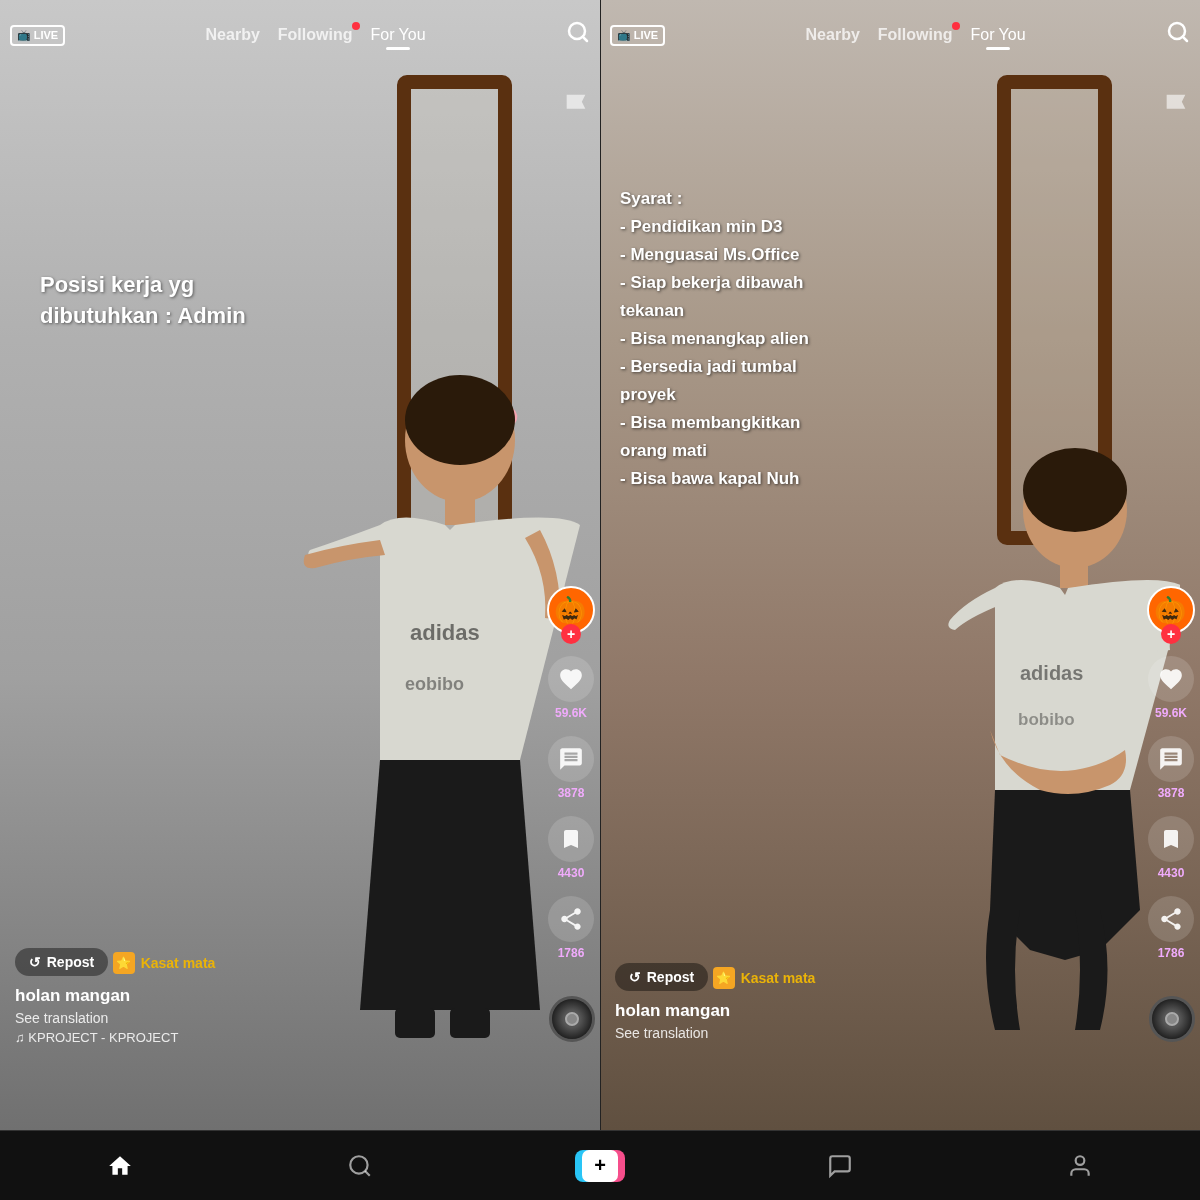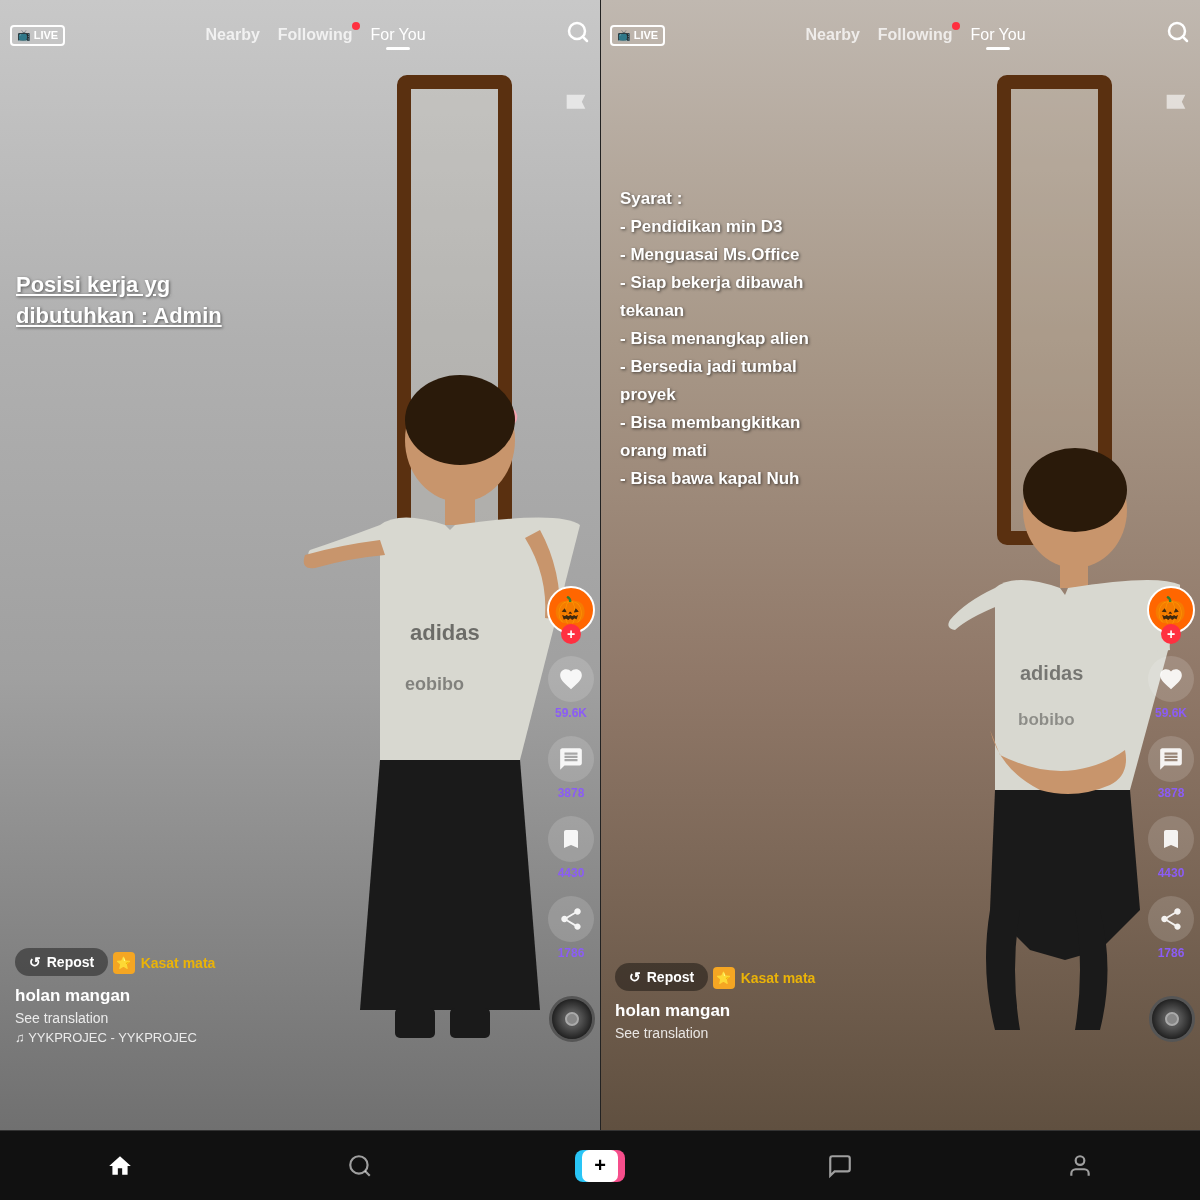--- a/index.html
+++ b/index.html
@@ -125,24 +125,23 @@
     .content-text {
       position: absolute;
       color: #fff;
       font-weight: 800;
       text-shadow: 1px 1px 3px rgba(0,0,0,0.5);
       z-index: 5;
     }
 
     .left-content-text {
       top: 270px;
-      left: 16px;
+      left: 40px;
       font-size: 22px;
       line-height: 1.4;
-      text-decoration: underline;
     }
 
     
     .action-bar {
       position: absolute;
       right: 8px;
       bottom: 160px;
       display: flex;
       flex-direction: column;
       align-items: center;
@@ -164,21 +163,21 @@
       border-radius: 50%;
       background: rgba(255,255,255,0.15);
       display: flex;
       align-items: center;
       justify-content: center;
       color: #fff;
       font-size: 22px;
     }
 
     .action-icon-label {
-      color: #8b5cf6;
+      color: #f0abfc;
       font-size: 12px;
       font-weight: 600;
       text-align: center;
     }
 
     
     .avatar-container {
       position: relative;
       display: flex;
       flex-direction: column;
@@ -480,21 +479,21 @@
       <div class="repost-btn">
         <span>↺</span>
         <span>Repost</span>
       </div>
       <div class="music-badge">
         <div class="music-badge-icon">⭐</div>
         <span class="music-badge-text">Kasat mata</span>
       </div>
       <div class="username">holan mangan</div>
       <div class="translation">See translation</div>
-      <div class="music-info">♫ YYKPROJEC - YYKPROJEC</div>
+      <div class="music-info">♫ KPROJECT - KPROJECT</div>
     </div>
 
     <div class="music-disc" style="bottom:88px; right:5px;">
       <div style="width:100%; height:100%; border-radius:50%; background:radial-gradient(circle, #555 30%, #222 70%); display:flex; align-items:center; justify-content:center;">
         <div style="width:14px; height:14px; border-radius:50%; background:#888; border:2px solid #aaa;"></div>
       </div>
     </div>
   </div>
 
   <div class="video-panel right" style="position:absolute; left:600px; top:0;">

